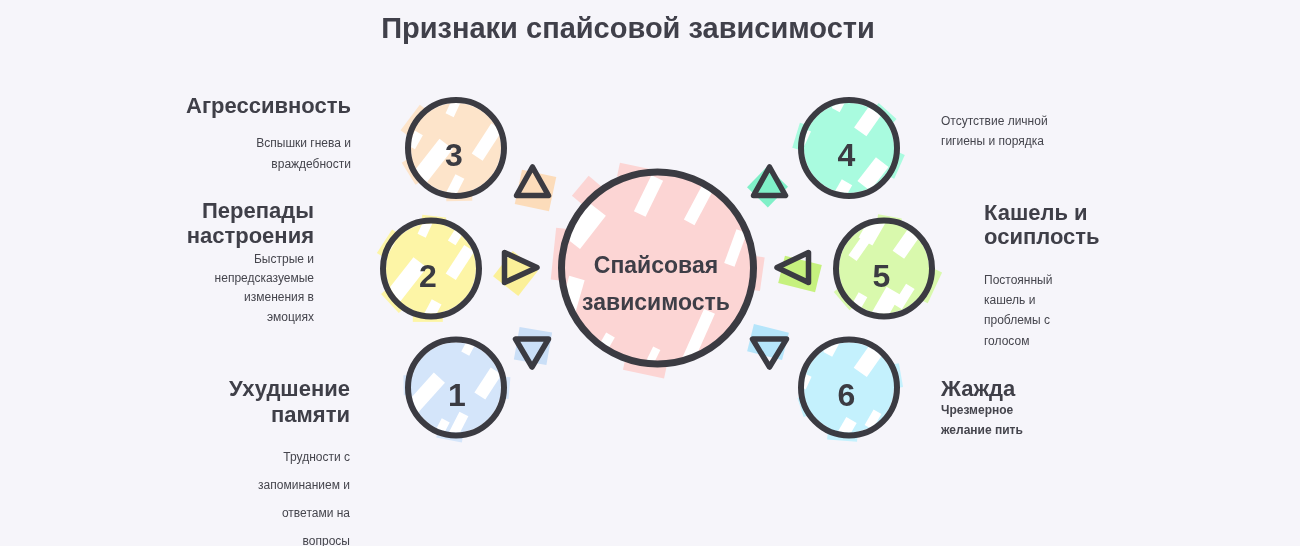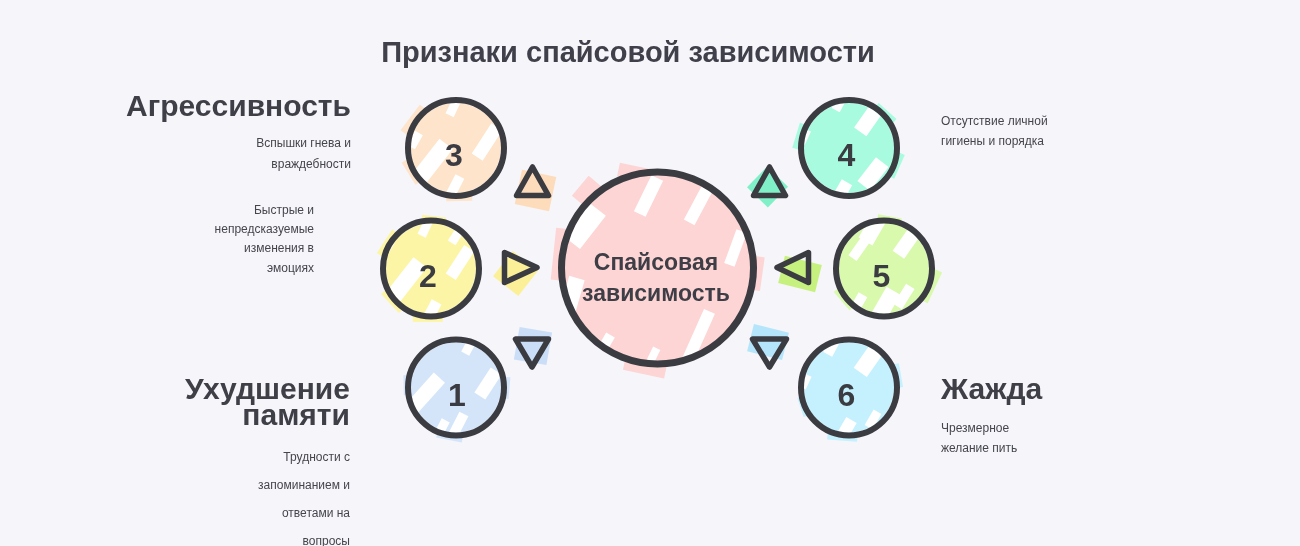--- a/index.html
+++ b/index.html
@@ -1,27 +1,27 @@
 <!DOCTYPE html>
 <html><head>
 <meta charset="utf-8">
 <style>
   html,body{margin:0;padding:0;}
   #stage{position:relative;width:1300px;height:546px;background:#f6f5fa;overflow:hidden;
          font-family:"Liberation Sans",sans-serif;}
   .title{position:absolute;left:0;top:12px;width:1256px;text-align:center;
-         font-size:29px;font-weight:bold;color:#40404a;margin-top:24px;}
+         font-size:29px;font-weight:bold;color:#40404a;}
   .blk{position:absolute;}
-  .blk h3{margin:0;font-size:30px;font-weight:bold;color:#3f3f48;line-height:25px;}
+  .blk h3{margin:0;font-size:22px;font-weight:bold;color:#3f3f48;line-height:25px;}
   .blk p{margin:0;font-size:12px;color:#45454d;line-height:20px;}
   .tr{text-align:right;}
   .tl{text-align:left;}
   svg{position:absolute;left:0;top:0;}
   .ctext{position:absolute;left:556px;top:246.5px;width:200px;text-align:center;
-         font-size:23px;font-weight:bold;color:#3e3e47;line-height:31px;}
+         font-size:23px;font-weight:bold;color:#3e3e47;line-height:37px;}
 </style>
 </head>
 <body>
 <div id="stage">
   <svg width="1300" height="546" viewBox="0 0 1300 546">
     <defs>
       <clipPath id="cpC">
           <circle cx="657.5" cy="268" r="93"></circle>
         </clipPath>
       <clipPath id="cp1">
@@ -204,32 +204,37 @@
   </svg>
 
   <div class="title">Признаки спайсовой зависимости</div>
 
   <div class="blk tr" style="right:949px;top:93px;width:260px;">
     <h3>Агрессивность</h3>
     <p style="margin-top:15px;line-height:20.5px;">Вспышки гнева и<br>враждебности</p>
   </div>
 
   <div class="blk tr" style="right:986px;top:199px;width:240px;">
+    <h3 style="line-height:24.5px;">Перепады<br>настроения</h3>
     <p style="margin-top:2px;line-height:19.2px;">Быстрые и<br>непредсказуемые<br>изменения в<br>эмоциях</p>
   </div>
 
   <div class="blk tr" style="right:950px;top:376px;width:240px;text-align:right;">
     <h3 style="line-height:26px;">Ухудшение<br>памяти</h3>
     <p style="margin-top:15px;line-height:28px;">Трудности с<br>запоминанием и<br>ответами на<br>вопросы</p>
   </div>
 
   <div class="blk tl" style="left:941px;top:94px;width:240px;">
     <p style="margin-top:17px;line-height:20px;">Отсутствие личной<br>гигиены и порядка</p>
   </div>
 
+  <div class="blk tl" style="left:984px;top:201px;width:240px;">
+    <h3 style="line-height:24px;">Кашель и<br>осиплость</h3>
+    <p style="margin-top:21px;line-height:20.2px;">Постоянный<br>кашель и<br>проблемы с<br>голосом</p>
+  </div>
 
   <div class="blk tl" style="left:941px;top:376px;width:240px;">
     <h3>Жажда</h3>
-    <p style="margin-top:18px;line-height:19.5px;">Чрезмерное<br>желание пить</p>
+    <p style="margin-top:0;line-height:19.5px;font-weight:bold;">Чрезмерное<br>желание пить</p>
   </div>
 
   <div class="ctext">Спайсовая<br>зависимость</div>
 </div>
 
 </body></html>

